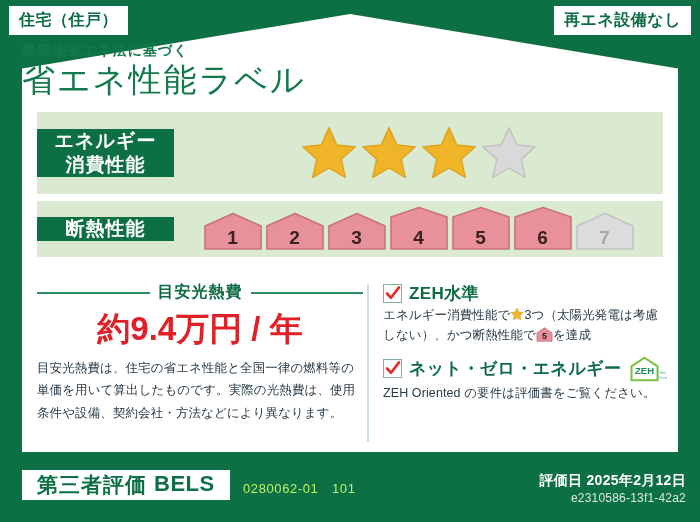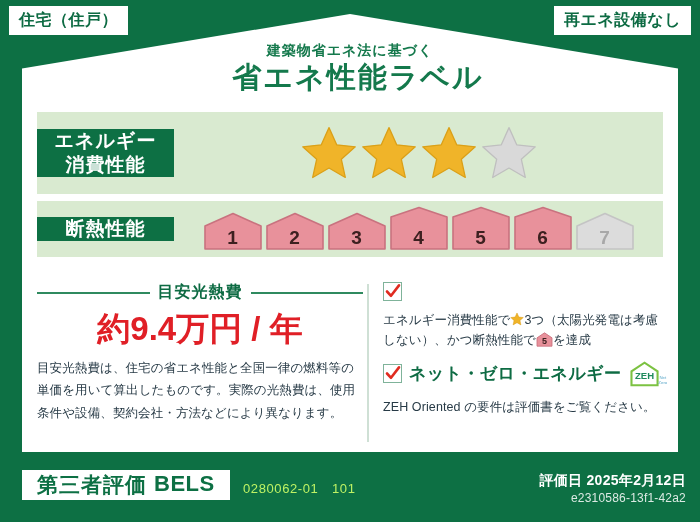--- a/index.html
+++ b/index.html
@@ -56,36 +56,34 @@
     background: #ffffff;
     z-index: 2;
   }
 
   
   .header-text {
     position: absolute;
     left: 22px;
     top: 42px;
     width: 656px;
-    text-align: center;
     z-index: 5;
     color: #14794c;
   }
   .header-sub {
     font-size: 14px;
     font-weight: bold;
     letter-spacing: 1px;
     margin-bottom: 2px;
   }
   .header-main {
-    font-size: 29px;
-    font-weight: bold;
+    font-size: 33px;
+    font-weight: normal;
     letter-spacing: 2px;
     line-height: 1.1;
-    padding-left: 16px;
   }
 
   
   .perf-rows {
     position: absolute;
     left: 37px;
     top: 112px;
     width: 626px;
     z-index: 5;
   }
@@ -237,21 +235,21 @@
     font-size: 17px;
     letter-spacing: 0.4px;
     white-space: nowrap;
   }
   .zeh-logo { width: 40px; height: 28px; flex: 0 0 40px; }
   .zeh-logo svg { width: 100%; height: 100%; display: block; }
   .zeh-desc {
     color: #273a46;
     font-size: 12.5px;
     line-height: 1.62;
-    margin-top: 9px;
+    margin-top: 0;
     letter-spacing: 0.1px;
   }
   .inline-star { display: inline-block; width: 14px; height: 14px; vertical-align: -2px; }
   .inline-star svg { width: 100%; height: 100%; display: block; }
   .inline-grade {
     display: inline-block;
     width: 17px;
     height: 15px;
     vertical-align: -3px;
     position: relative;
@@ -451,20 +449,21 @@
 
     <div class="lower-right">
 
       <div class="zeh-item">
         <div class="zeh-title-row">
           <span class="checkbox">
             <svg viewBox="0 0 16 17">
                 <path d="M2 8.5 L6 12.8 L14 2.4" stroke="#e02b20" stroke-width="2.6" fill="none" stroke-linecap="round" stroke-linejoin="round"></path>
               </svg>
           </span>
+          <span class="zeh-title">ZEH水準</span>
         </div>
         <div class="zeh-desc">
           <span>エネルギー消費性能で</span><span class="inline-star"><svg viewBox="0 0 24 23">
                 <path d="M12 1.2 L15.2 8.2 L22.8 9 L17.1 14.1 L18.7 21.6 L12 17.8 L5.3 21.6 L6.9 14.1 L1.2 9 L8.8 8.2 Z" fill="#f0b429" stroke="#d99a12" stroke-width="0.8"></path>
               </svg></span><span>3つ（太陽光発電は考慮しない）、かつ断熱性能で</span><span class="inline-grade"><svg viewBox="0 0 20 18">
                 <path d="M1 17 L1 7 L10 1 L19 7 L19 17 Z" fill="#e8919b" stroke="#c96f7c" stroke-width="1"></path>
               </svg><i>5</i></span><span>を達成</span>
         </div>
       </div>
 

